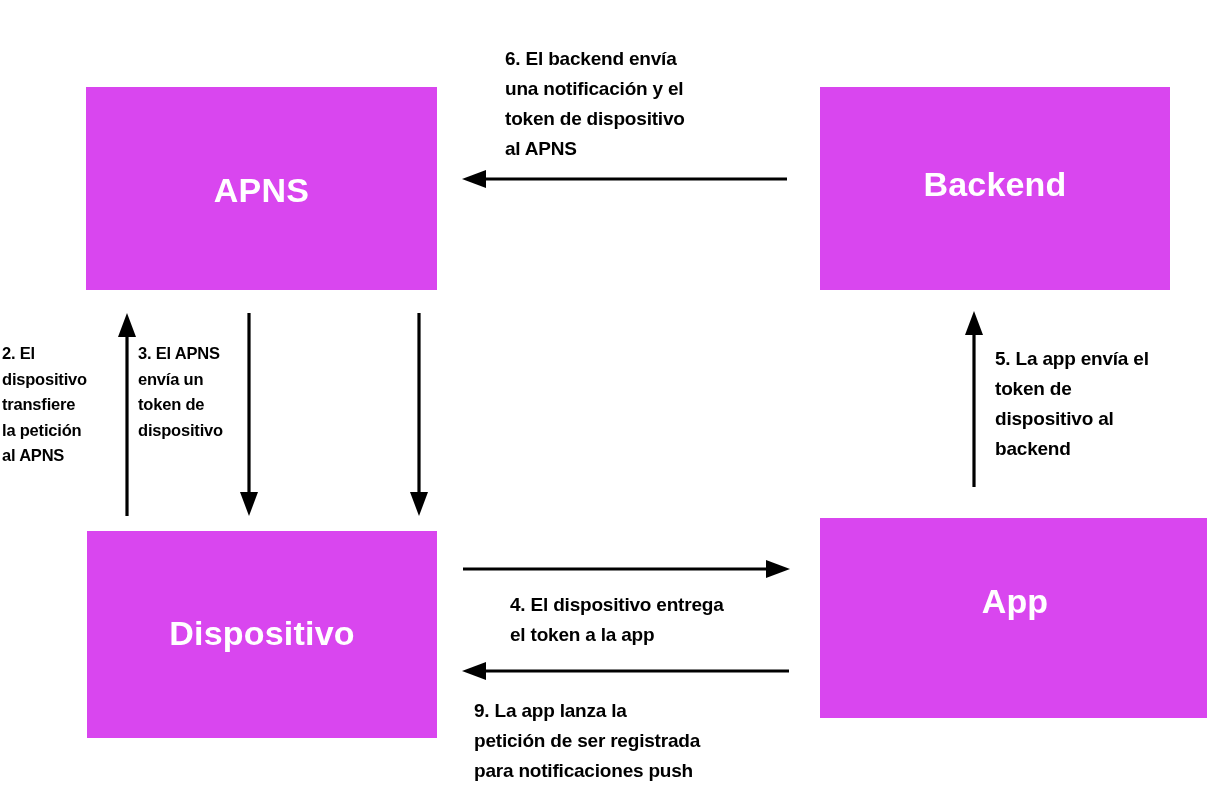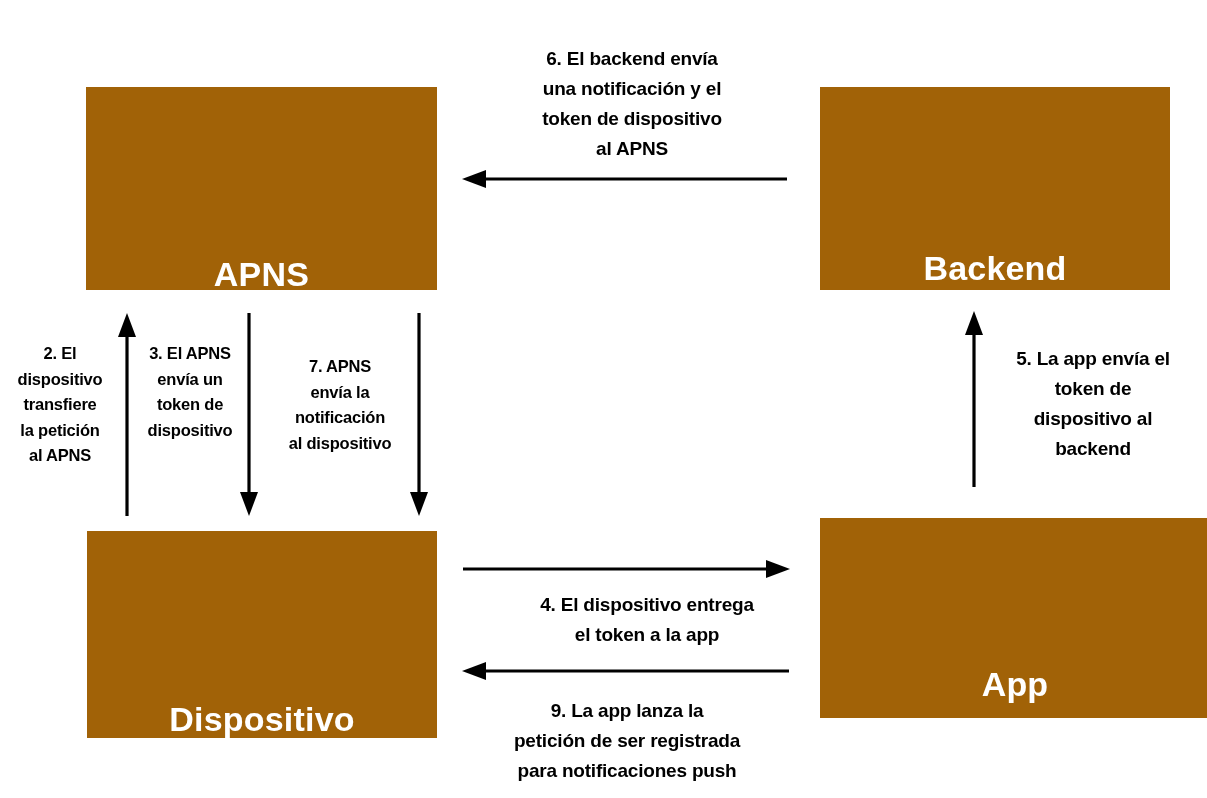--- a/index.html
+++ b/index.html
@@ -12,23 +12,23 @@
   }
   #canvas {
     position: relative;
     width: 1207px;
     height: 798px;
     background: #ffffff;
     overflow: hidden;
   }
   .node-box {
     position: absolute;
-    background: #a16207;
+    background: #d946ef;
     display: flex;
-    align-items: flex-end;
+    align-items: center;
     justify-content: center;
   }
   .node-label {
     color: #ffffff;
     font-family: "Liberation Sans", sans-serif;
     font-weight: bold;
     font-size: 34px;
     letter-spacing: 0.2px;
     line-height: 1;
     user-select: none;
@@ -40,21 +40,20 @@
   .node-apns .node-label    { transform: translateY(1px); }
   .node-device .node-label  { transform: translateY(-2px); }
   .node-app .node-label     { transform: translateY(-17px); }
   .node-backend .node-label { transform: translateY(-5px); }
 
   .caption {
     position: absolute;
     color: #000000;
     font-family: "Liberation Sans", sans-serif;
     font-weight: bold;
-    text-align: center;
     white-space: pre-line;
     user-select: none;
   }
   .cap-sm { font-size: 16.5px; line-height: 25.5px; letter-spacing: -0.2px; }
   .cap-lg { font-size: 19px;   line-height: 30px;   letter-spacing: -0.2px; }
 
   .cap-2 { left: 2px;   top: 341px; width: 116px; }
   .cap-3 { left: 138px; top: 341px; width: 104px; }
   .cap-7 { left: 274px; top: 354px; width: 132px; }
   .cap-6 { left: 505px; top: 44px;  width: 254px; }
@@ -141,24 +140,20 @@
 al APNS</div>
   <div class="caption cap-sm cap-2">2. El
 dispositivo
 transfiere
 la petición
 al APNS</div>
   <div class="caption cap-sm cap-3">3. El APNS
 envía un
 token de
 dispositivo</div>
-  <div class="caption cap-sm cap-7">7. APNS
-envía la
-notificación
-al dispositivo</div>
   <div class="caption cap-lg cap-5">5. La app envía el
 token de
 dispositivo al
 backend</div>
   <div class="caption cap-lg cap-4">4. El dispositivo entrega
 el token a la app</div>
   <div class="caption cap-lg cap-1">9. La app lanza la
 petición de ser registrada
 para notificaciones push</div>
 

